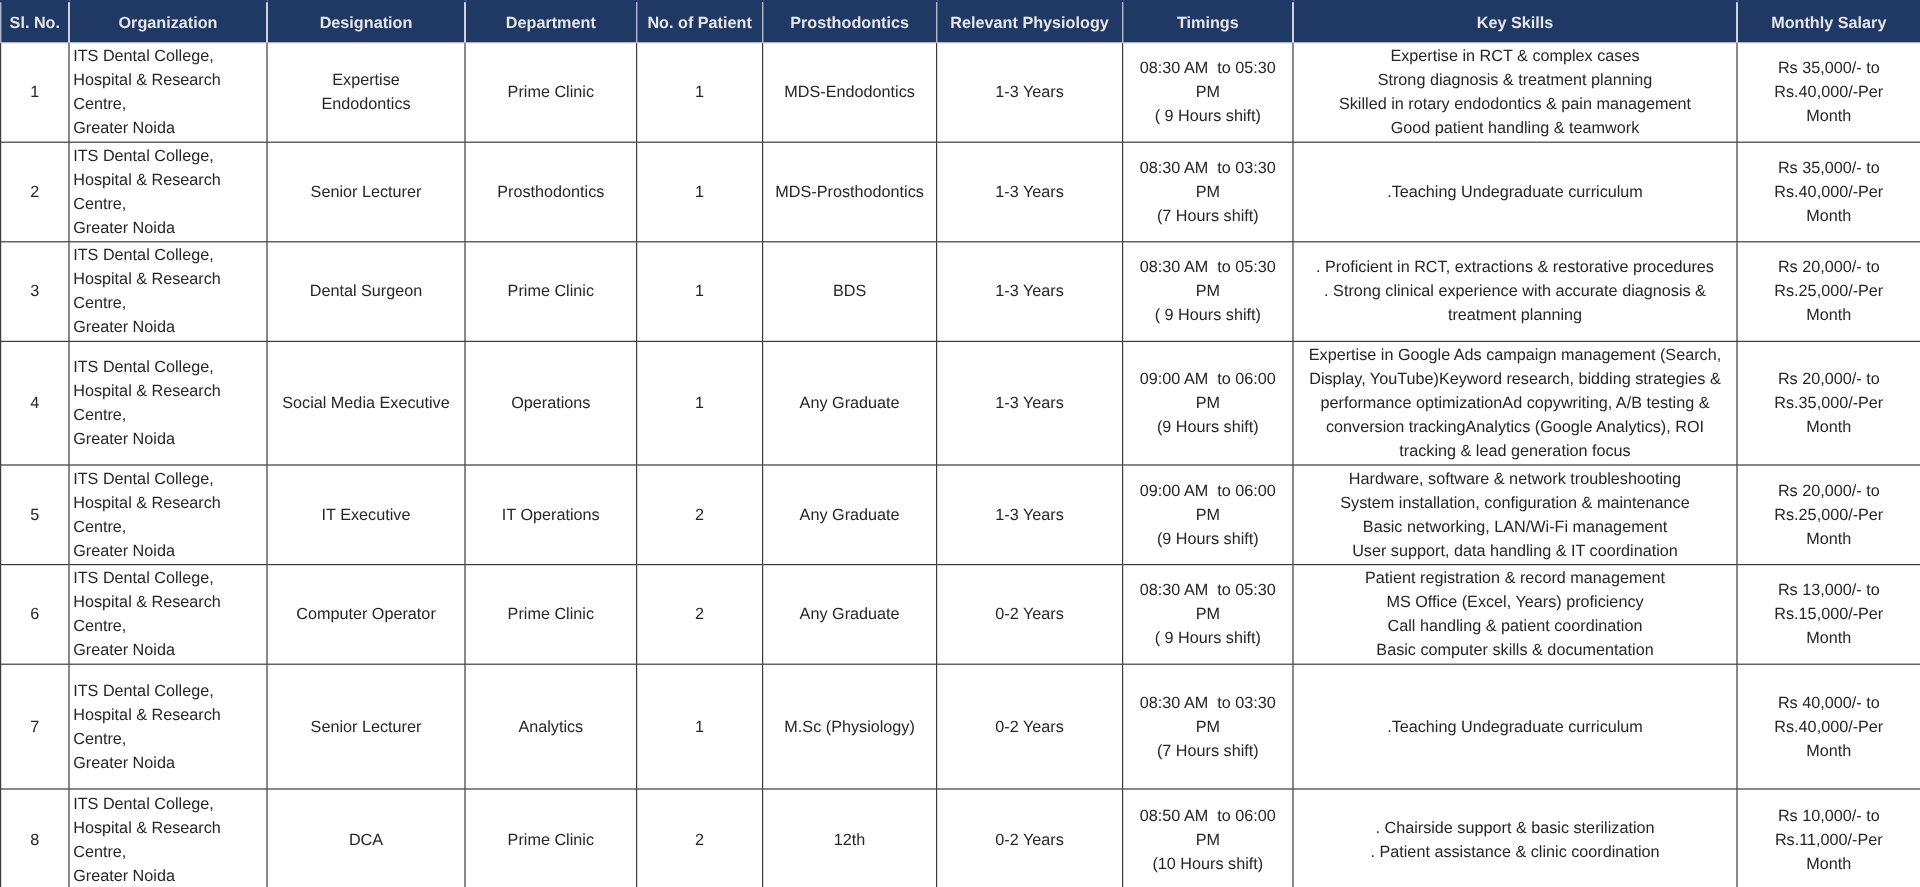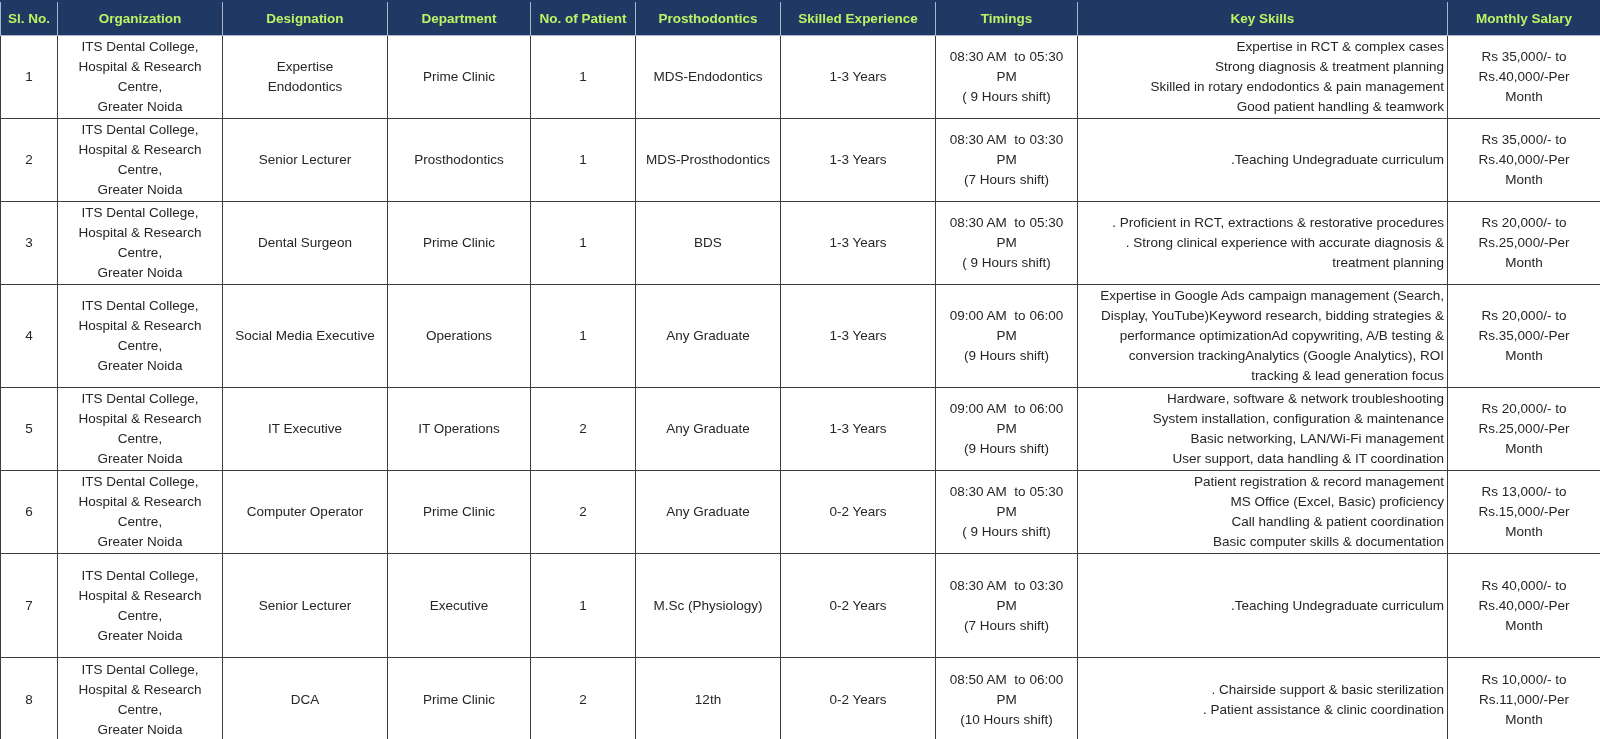--- a/index.html
+++ b/index.html
@@ -1,25 +1,25 @@
 <!DOCTYPE html>
 <html><head>
 <meta charset="utf-8">
 <style>
   html,body{margin:0;padding:0;background:#fff;}
   body{width:1600px;font-family:"Liberation Sans","DejaVu Sans",sans-serif;-webkit-font-smoothing:antialiased;}
   table{border-collapse:collapse;table-layout:fixed;width:1600px;border:1px solid #1a1a1a;border-bottom:4px solid #000;}
-  th{background:#1f3864;color:#bef264;font-weight:bold;font-size:13.5px;text-align:center;
+  th{background:#1f3864;color:#e5e5e5;font-weight:bold;font-size:13.5px;text-align:center;
      border:1px solid #aab4cc;border-top:2px solid #1f3864;height:33px;padding:0 2px;overflow:hidden;}
   td{border:1px solid #3c3c3c;color:#262626;font-size:13.5px;vertical-align:middle;
      padding:1px 3px;overflow:hidden;line-height:20px;}
   .c-sl{text-align:center;}
-  .c-org{text-align:center;vertical-align:middle;margin-top:45px;}
+  .c-org{text-align:left;vertical-align:middle;margin-top:45px;}
   .c-desig,.c-dept,.c-pos,.c-qual,.c-exp,.c-time,.c-salary{text-align:center;}
-  .c-skills{text-align:right;}
+  .c-skills{text-align:center;}
   .c-time .line,.c-salary .line,.c-desig .line{white-space:pre-wrap;}
   .line{display:block;}
   col.w-sl{width:57px;}  col.w-org{width:165px;} col.w-desig{width:165px;}
   col.w-dept{width:143px;} col.w-pos{width:105px;} col.w-qual{width:145px;}
   col.w-exp{width:155px;} col.w-time{width:142px;} col.w-skills{width:370px;}
   col.w-salary{width:153px;}
 </style>
 </head>
 <body>
 
@@ -37,21 +37,21 @@
       <col class="w-salary">
   </colgroup>
   <thead>
     <tr>
       <th>Sl. No.</th>
       <th>Organization</th>
       <th>Designation</th>
       <th>Department</th>
       <th>No. of Patient</th>
       <th>Prosthodontics</th>
-      <th>Skilled Experience</th>
+      <th>Relevant Physiology</th>
       <th>Timings</th>
       <th>Key Skills</th>
       <th>Monthly Salary</th>
     </tr>
   </thead>
   <tbody id="tbody">
       <tr style="height: 82px;">
         <td class="c-sl">1</td>
         <td class="c-org">
           <div class="line">ITS Dental College,</div>
@@ -219,42 +219,42 @@
         <td class="c-pos">2</td>
         <td class="c-qual">Any Graduate</td>
         <td class="c-exp">0-2 Years</td>
         <td class="c-time">
           <div class="line">08:30 AM  to 05:30</div>
           <div class="line">PM</div>
           <div class="line">( 9 Hours shift)</div>
         </td>
         <td class="c-skills">
           <div class="line">Patient registration &amp; record management</div>
-          <div class="line">MS Office (Excel, Basic) proficiency</div>
+          <div class="line">MS Office (Excel, Years) proficiency</div>
           <div class="line">Call handling &amp; patient coordination</div>
           <div class="line">Basic computer skills &amp; documentation</div>
         </td>
         <td class="c-salary">
           <div class="line">Rs 13,000/- to</div>
           <div class="line">Rs.15,000/-Per</div>
           <div class="line">Month</div>
         </td>
       </tr>
       <tr style="height: 104px;">
         <td class="c-sl">7</td>
         <td class="c-org">
           <div class="line">ITS Dental College,</div>
           <div class="line">Hospital &amp; Research</div>
           <div class="line">Centre,</div>
           <div class="line">Greater Noida</div>
         </td>
         <td class="c-desig">
           <div class="line">Senior Lecturer</div>
         </td>
-        <td class="c-dept">Executive</td>
+        <td class="c-dept">Analytics</td>
         <td class="c-pos">1</td>
         <td class="c-qual">M.Sc (Physiology)</td>
         <td class="c-exp">0-2 Years</td>
         <td class="c-time">
           <div class="line">08:30 AM  to 03:30</div>
           <div class="line">PM</div>
           <div class="line">(7 Hours shift)</div>
         </td>
         <td class="c-skills">
           <div class="line">.Teaching Undegraduate curriculum</div>

